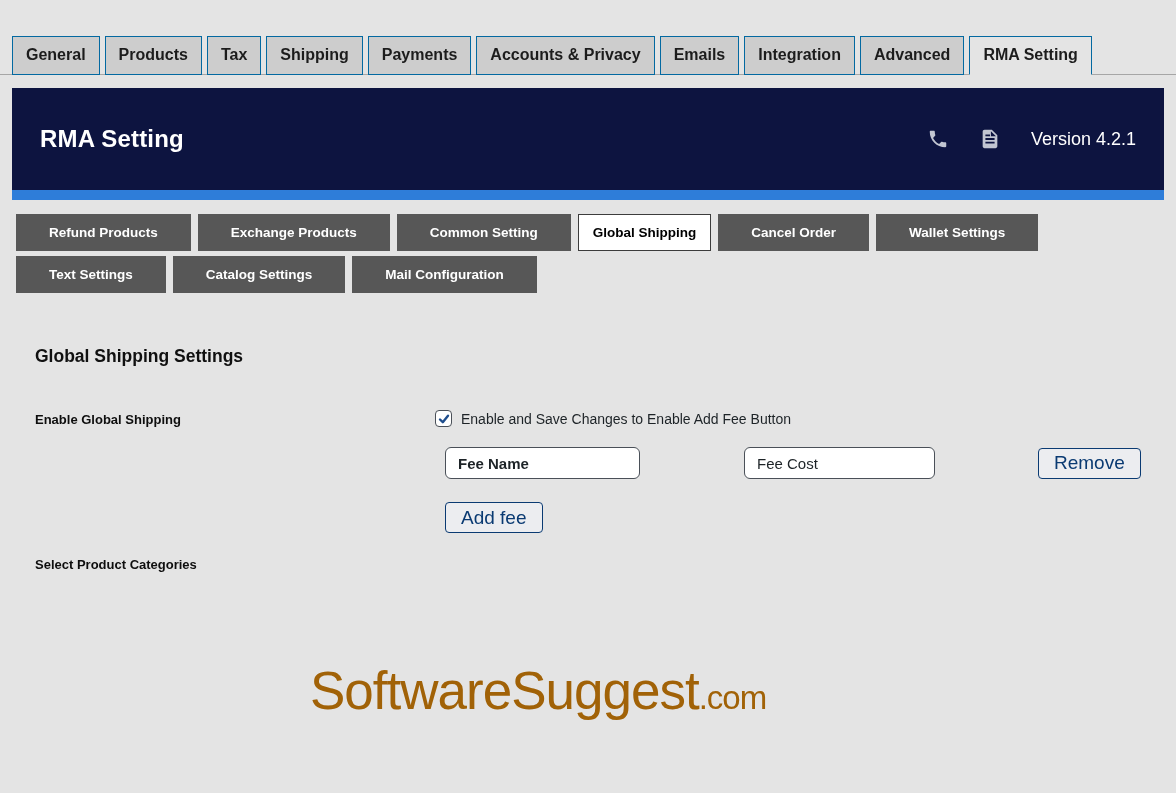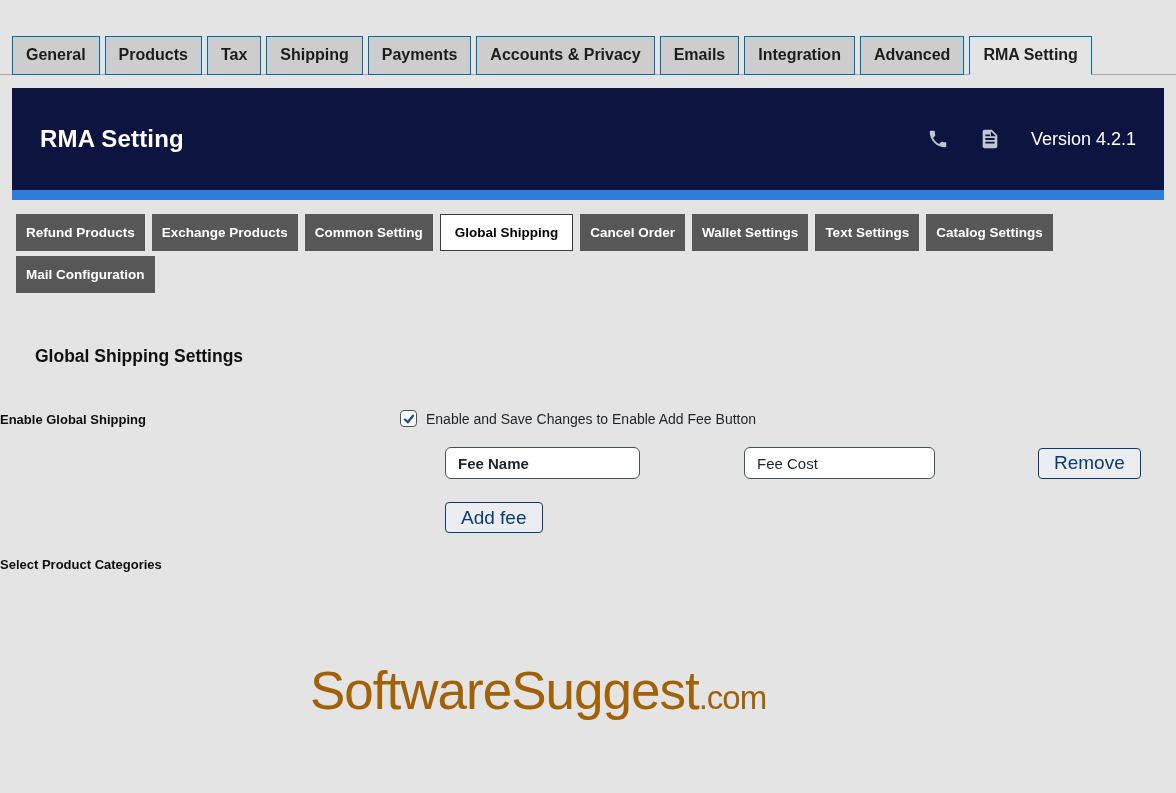--- a/index.html
+++ b/index.html
@@ -53,36 +53,36 @@
   
   .sub-tabs {
     margin:14px 12px 0 16px;
     display:flex; flex-wrap:wrap;
     gap:5px 7px;
     position:relative; z-index:2;
   }
   .sub-tab {
     background:#575757; color:#ffffff;
     font-size:13.5px; font-weight:700;
-    padding:11px 10px;
+    padding:11px 33px;
     white-space:nowrap; cursor:pointer;
   }
   .sub-tab.active {
     background:#ffffff; color:#000000;
     border:1px solid #3c3c3c;
     padding:10px 14px;
   }
 
   
   .content { position:relative; z-index:2; }
   .section-title {
     margin:53px 0 0 35px;
     font-size:17.5px; font-weight:700; color:#101010;
   }
-  .form-row { display:flex; align-items:flex-start; }
+  .form-row { display:flex; margin-left:35px; align-items:flex-start; }
   .form-label {
     width:400px; flex:0 0 400px;
     font-size:13px; font-weight:700; color:#0e0e0e;
     padding-top:2px;
   }
   .row-enable-global { margin-top:43px; }
   .row-enable-category { margin-top:38px; }
   .row-select-categories { margin-top:22px;flex-direction:column; }
 
   .check-wrap { display:flex; align-items:center; }

